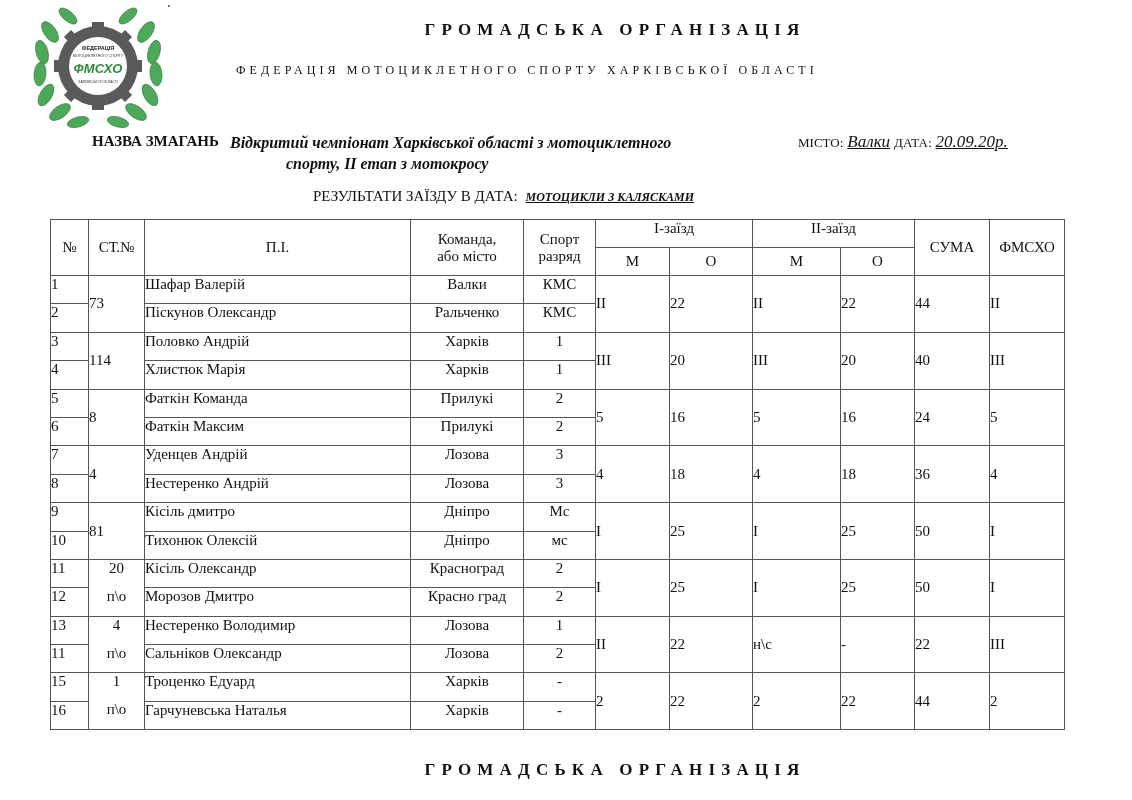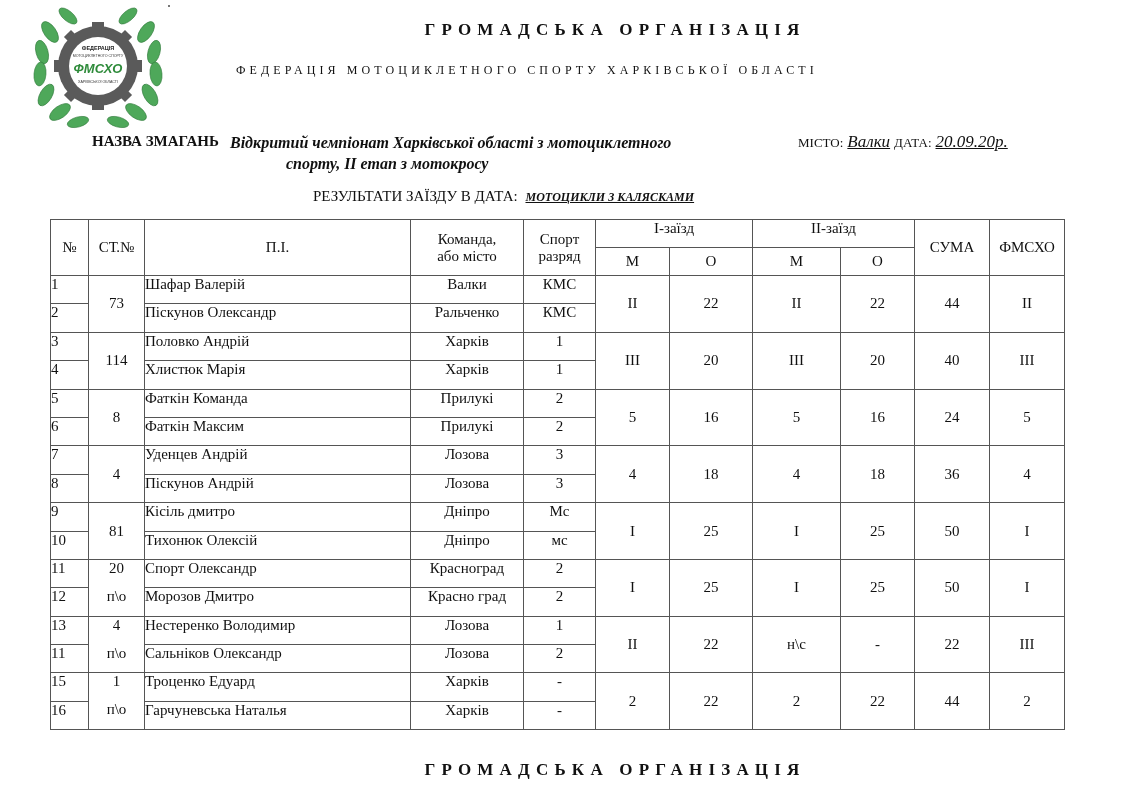--- a/index.html
+++ b/index.html
@@ -18,21 +18,21 @@
   .place .val { font-style: italic; text-decoration: underline; font-size: 17px; }
   .results { position: absolute; left: 313px; top: 188px; font-size: 15px; white-space: nowrap; }
   .results .cls { font-style: italic; font-weight: bold; text-decoration: underline; font-size: 12px; margin-left: 4px; }
   table.res { position: absolute; left: 50px; top: 219px; border-collapse: collapse;
               font-size: 15px; table-layout: fixed; width: 1014px; }
   table.res td, table.res th { border: 1.5px solid #555; padding: 0; font-weight: normal; }
   table.res th { text-align: center; line-height: 17px; }
   .hdr1 { height: 28px; } .hdr2 { height: 28px; }
   .drow { height: 28.4px; }
   td.num { text-align: left; padding-left: 6px; vertical-align: top; }
-  td.ctr { text-align: center; }
+  td.ctr { }
   td.name { padding-left: 6px; vertical-align: top; }
   td.top { vertical-align: top; text-align: center; }
   .footer-org { position: absolute; left: 0; width: 1230px; text-align: center; top: 760px;
                 font-weight: bold; font-size: 17px; letter-spacing: 6.2px; }
   .dot { position: absolute; left: 168px; top: 5px; width: 2px; height: 2px; background: #777; }
 </style>
 </head>
 <body>
 
 <div class="dot"></div>
@@ -199,21 +199,21 @@
         <td class="top">3</td>
         <td class="ctr" rowspan="2">4</td>
         <td class="ctr" rowspan="2">18</td>
         <td class="ctr" rowspan="2">4</td>
         <td class="ctr" rowspan="2">18</td>
         <td class="ctr" rowspan="2">36</td>
         <td class="ctr" rowspan="2">4</td>
       </tr>
       <tr class="drow">
         <td class="num">8</td>
-        <td class="name">Піскунов Андрій</td>
+        <td class="name">Нестеренко Андрій</td>
         <td class="top">Лозова</td>
         <td class="top">3</td>
       </tr>
       <tr class="drow">
         <td class="num">9</td>
         <td class="ctr" rowspan="2">81</td>
         <td class="name">Кісіль дмитро</td>
         <td class="top">Дніпро</td>
         <td class="top">Мс</td>
         <td class="ctr" rowspan="2">I</td>
@@ -225,21 +225,21 @@
       </tr>
       <tr class="drow">
         <td class="num">10</td>
         <td class="name">Тихонюк Олексій</td>
         <td class="top">Дніпро</td>
         <td class="top">мс</td>
       </tr>
       <tr class="drow">
         <td class="num">11</td>
         <td class="top" style="border-bottom: none;">20</td>
-        <td class="name">Спорт Олександр</td>
+        <td class="name">Кісіль Олександр</td>
         <td class="top">Красноград</td>
         <td class="top">2</td>
         <td class="ctr" rowspan="2">I</td>
         <td class="ctr" rowspan="2">25</td>
         <td class="ctr" rowspan="2">I</td>
         <td class="ctr" rowspan="2">25</td>
         <td class="ctr" rowspan="2">50</td>
         <td class="ctr" rowspan="2">I</td>
       </tr>
       <tr class="drow">

